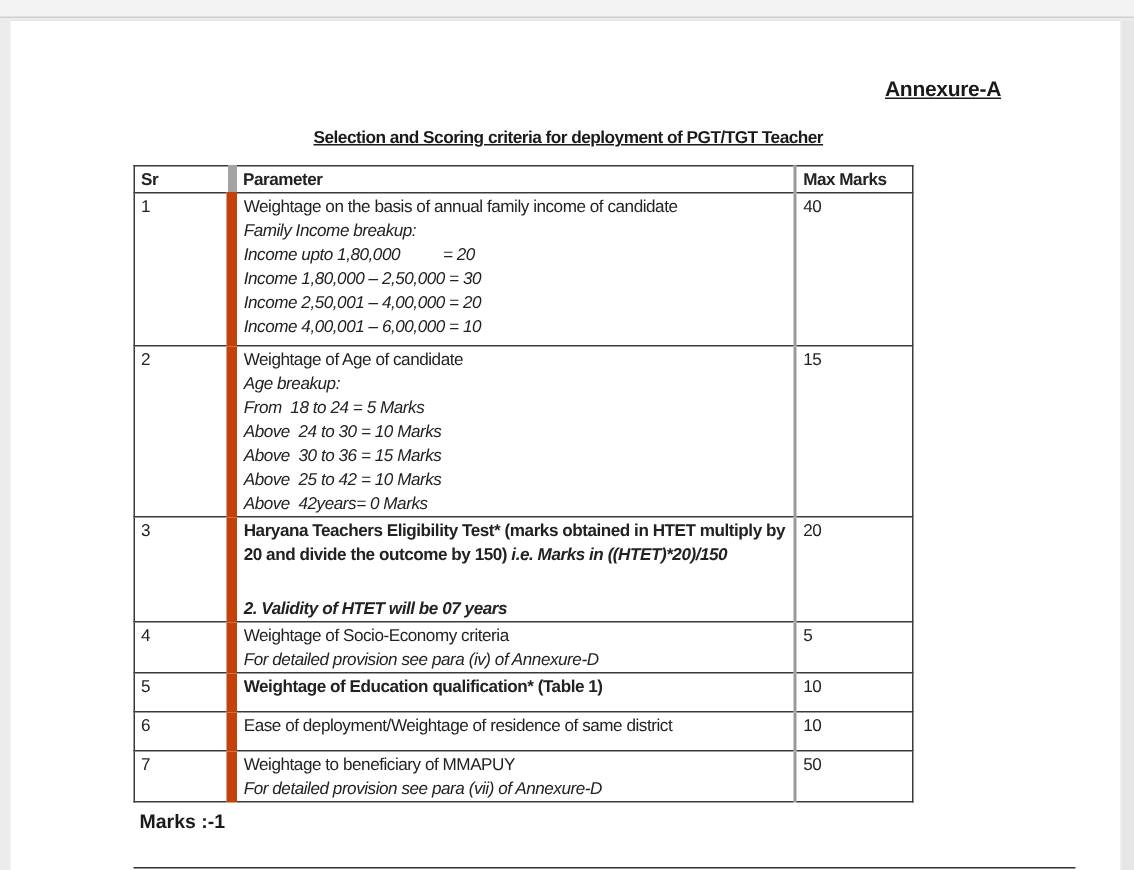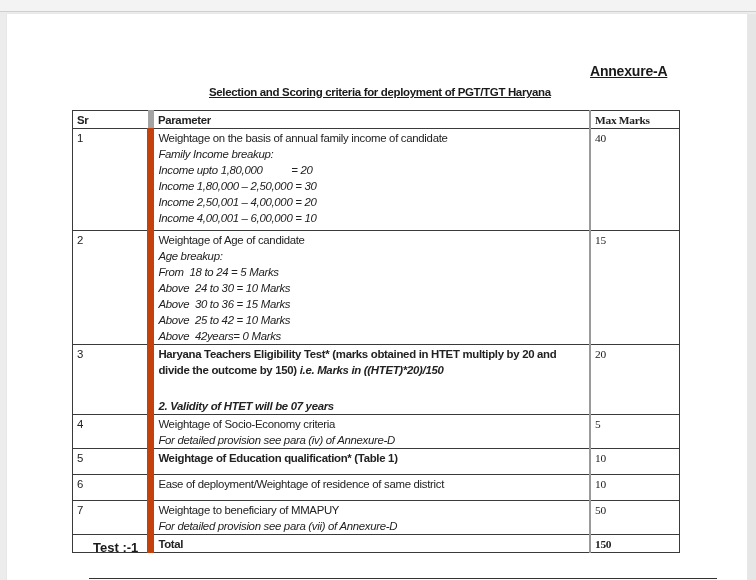--- a/index.html
+++ b/index.html
@@ -17,51 +17,51 @@
   .page {
     position: absolute; left: 7px; top: 14px; width: 740px; height: 580px;
     background: #ffffff;
     box-shadow: 0 0 1px #d0d0d0;
   }
   .right-edge {
     position: absolute; left: 748px; top: 14px; width: 8px; height: 566px;
     background: #e6e6e6;
   }
   .annexure {
-    position: absolute; left: 590px; top: 63px;
+    position: absolute; left: 590px; top: 51px;
     font-size: 14px; font-weight: bold; color: #1a1a1a;
     text-decoration: underline;
     font-family: "Liberation Sans", sans-serif;
     letter-spacing: -0.2px;
   }
   .title {
     position: absolute; left: 209px; top: 86px;
     font-size: 11.5px; font-weight: bold; color: #1a1a1a;
     text-decoration: underline;
     letter-spacing: -0.35px;
   }
   table.criteria {
-    position: absolute; left: 72px; top: 110px;
-    width: 608px;
+    position: absolute; left: 89px; top: 110px;
+    width: 520px;
     border-collapse: collapse;
     font-size: 11.4px;
     color: #222;
     letter-spacing: -0.3px;
   }
   table.criteria td, table.criteria th {
     border: 1px solid #3a3a3a;
     vertical-align: top;
     text-align: left;
     padding: 1px 4px 0 4px;
     line-height: 16px;
   }
   table.criteria th { font-weight: bold; }
   table.criteria td.mid { border-left: 7px solid #c2410c; }
   table.criteria th.mid { border-left: 6px solid #a3a3a3; }
-  table.criteria td.marks, table.criteria th.marks { border-left: 2px solid #9a9a9a; font-family: Liberation Serif, serif; }
+  table.criteria td.marks, table.criteria th.marks { border-left: 2px solid #9a9a9a; }
   .col-sr { width: 78px; }
   .col-param { width: 437px; }
   .col-marks { width: 89px; }
   .it { font-style: italic; }
   .b { font-weight: bold; }
   .bi { font-weight: bold; font-style: italic; margin-top: 20px; }
   .line { display: block; }
   .r1 td { height: 100px; }
   .r2 td { height: 112px; }
   .r3 td { height: 49px; }
@@ -81,21 +81,21 @@
 </style>
 </head>
 <body>
 
 <div class="topbar"></div>
 <div class="right-edge"></div>
 
 <div class="page"></div>
 
 <div class="annexure">Annexure-A</div>
-<div class="title">Selection and Scoring criteria for deployment of  PGT/TGT Haryana</div>
+<div class="title">Selection and Scoring criteria for deployment of  PGT/TGT Teacher</div>
 
 <table class="criteria">
   <colgroup>
     <col class="col-sr">
       <col class="col-param">
       <col class="col-marks">
   </colgroup>
   <thead>
     <tr>
       <th>Sr</th>
@@ -168,22 +168,17 @@
 
     <tr class="r7">
       <td>7</td>
       <td class="mid">
         <span class="line">Weightage to beneficiary of MMAPUY</span>
         <span class="line it">For detailed provision see para (vii) of Annexure-D</span>
       </td>
       <td class="marks">50</td>
     </tr>
 
-    <tr class="r8">
-      <td></td>
-      <td class="mid b">Total</td>
-      <td class="marks b">150</td>
-    </tr>
   </tbody>
 </table>
 
-<div class="table-caption">Test :-1</div>
+<div class="table-caption">Marks :-1</div>
 <div class="hr"></div>
 
 </body></html>

